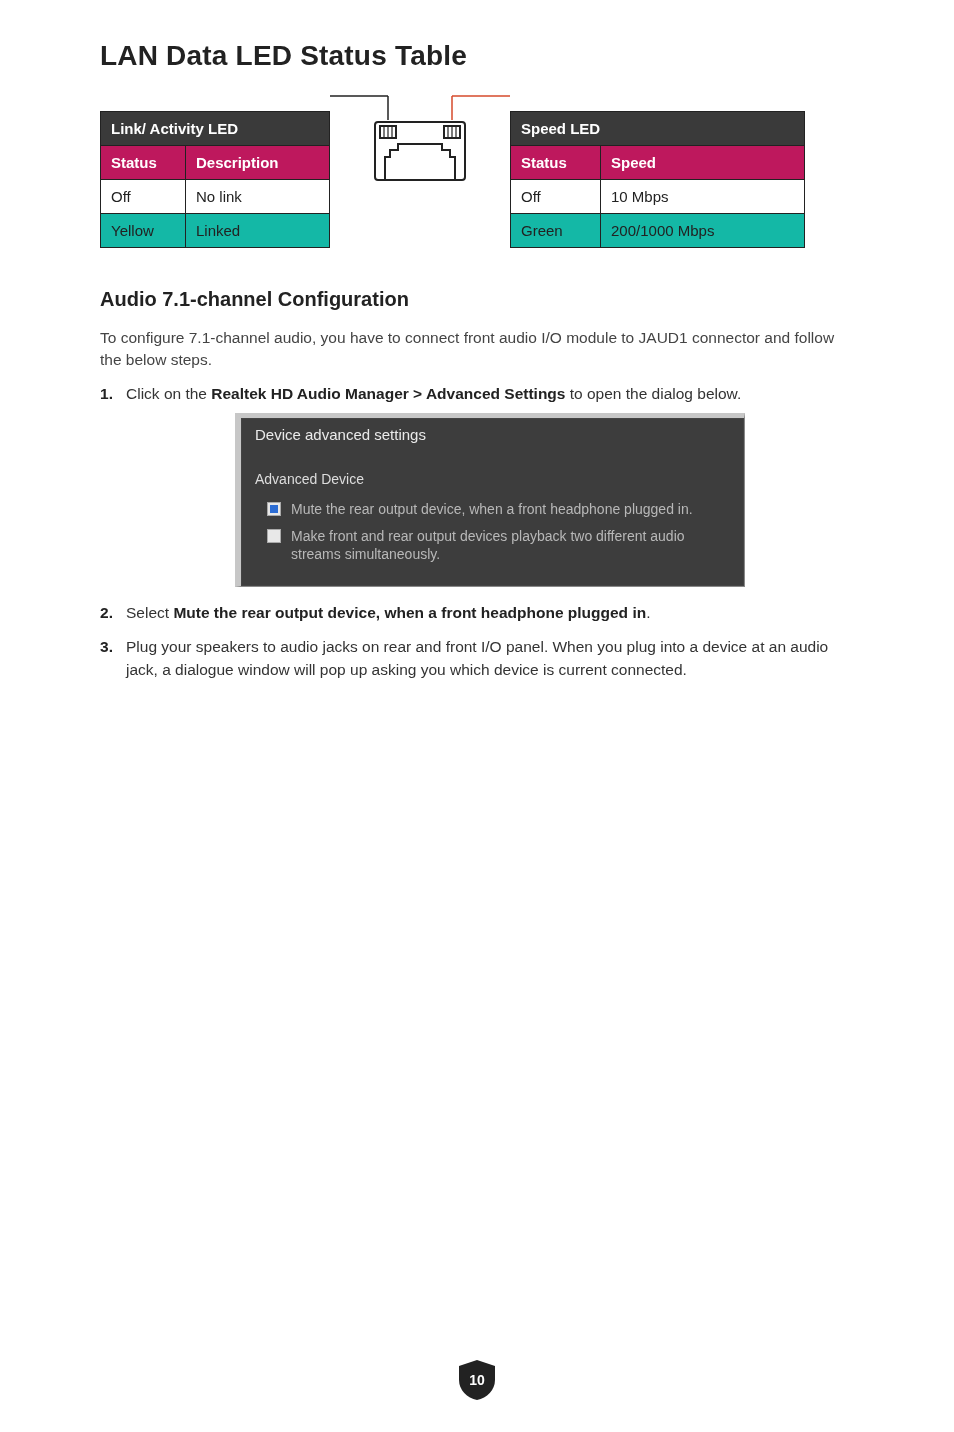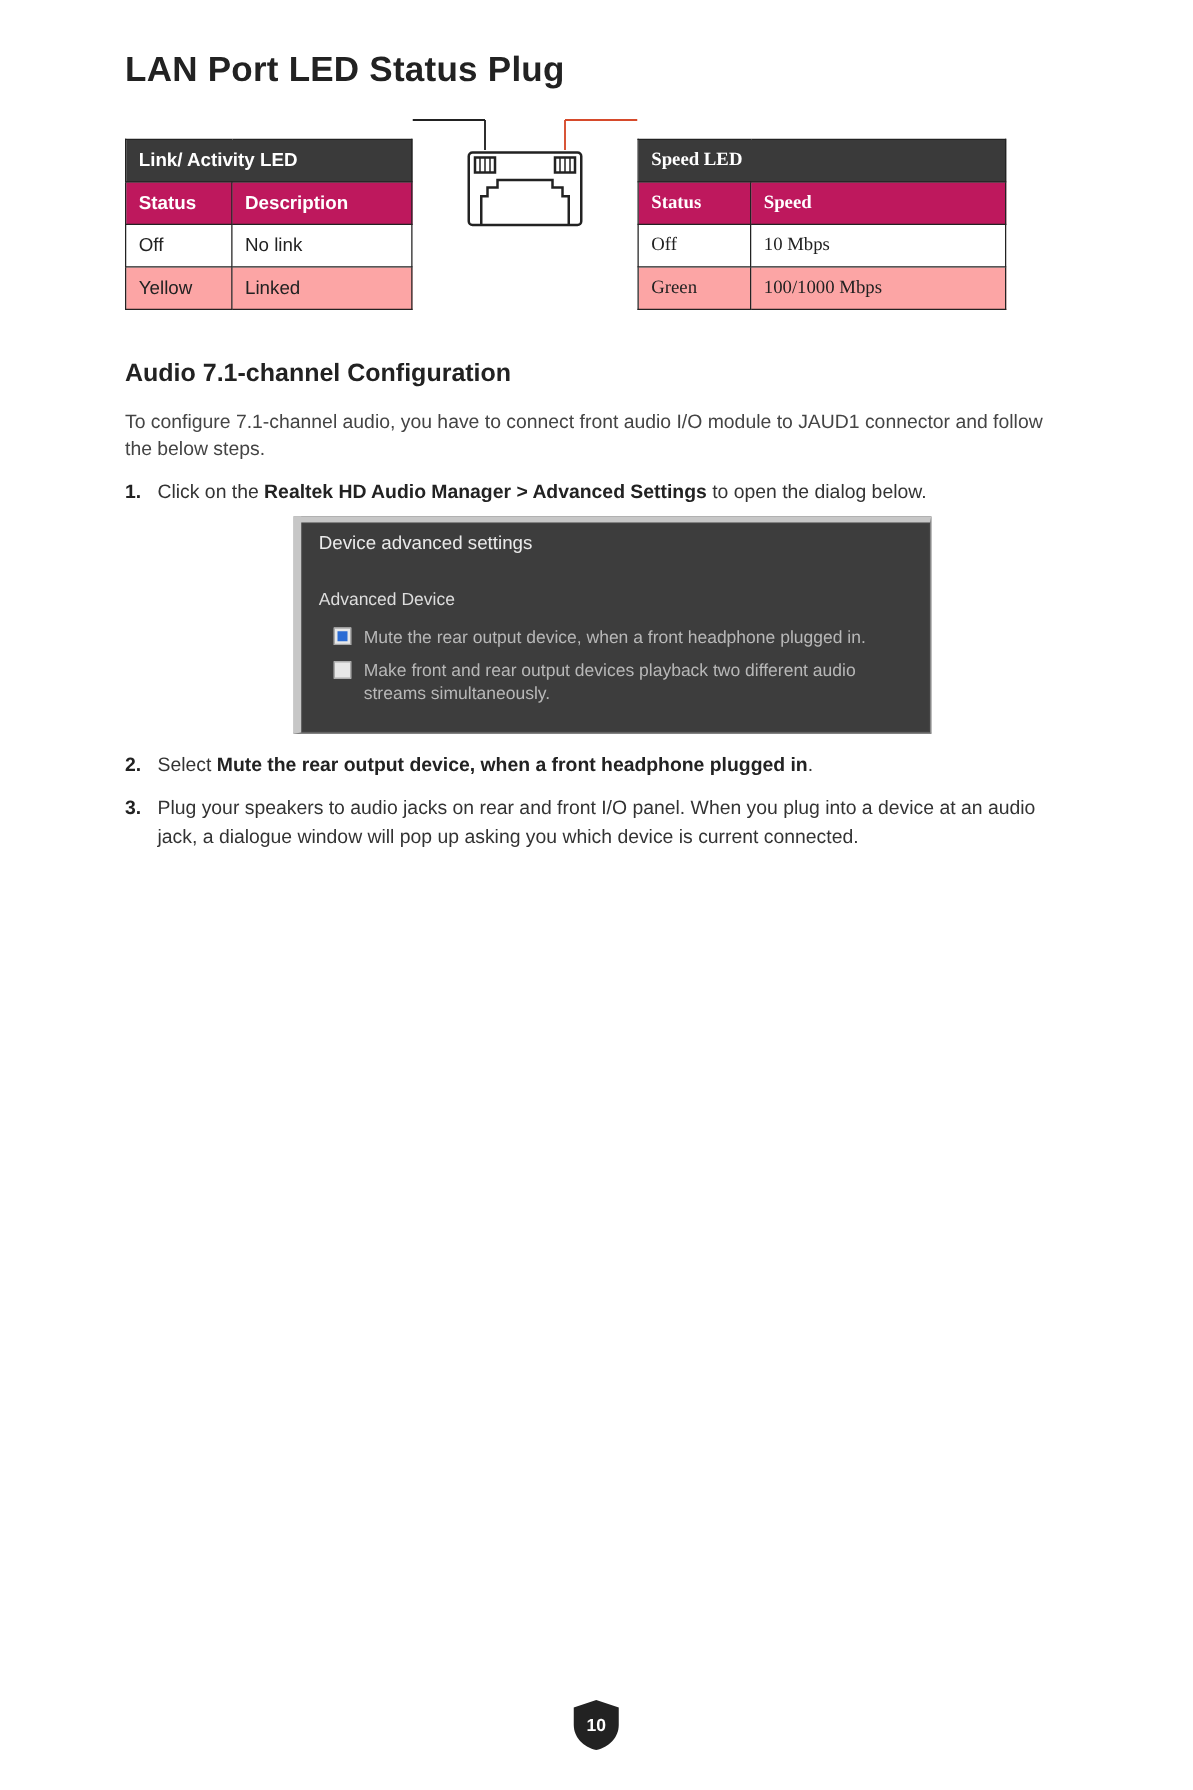--- a/index.html
+++ b/index.html
@@ -49,25 +49,25 @@
     background: #be185d;
     color: #fff;
     font-weight: 600;
   }
   .tbl .title-row th {
     background: #3a3a3a;
     color: #fff;
     font-weight: 700;
   }
   .tbl tbody tr.alt td {
-    background: #fca5a5;
+    background: #14b8a6;
   }
   .tbl-left { width: 230px; }
   .tbl-left th:first-child, .tbl-left td:first-child { width: 85px; }
-  .tbl-right { width: 295px; font-family: Liberation Serif, serif; }
+  .tbl-right { width: 295px; }
   .tbl-right th:first-child, .tbl-right td:first-child { width: 90px; }
 
   .port-diagram {
     width: 180px;
     display: flex;
     justify-content: center;
     padding-top: 2px;
   }
 
   
@@ -166,21 +166,21 @@
     color: #fff;
     font-weight: 700;
     font-size: 14px;
   }
 </style>
 </head>
 <body>
 
 <div class="page">
 
-  <h1>LAN Port LED Status Plug</h1>
+  <h1>LAN Data LED Status Table</h1>
 
   <div class="tables-row">
 
     <table class="tbl tbl-left">
       <thead>
         <tr class="title-row">
             <th colspan="2">Link/ Activity LED</th>
           </tr>
         <tr>
           <th>Status</th>
@@ -233,21 +233,21 @@
           <th>Speed</th>
         </tr>
       </thead>
       <tbody>
         <tr>
           <td>Off</td>
           <td>10 Mbps</td>
         </tr>
         <tr class="alt">
           <td>Green</td>
-          <td>100/1000 Mbps</td>
+          <td>200/1000 Mbps</td>
         </tr>
       </tbody>
     </table>
 
   </div>
 
   <h2>Audio 7.1-channel Configuration</h2>
   <p class="body">To configure 7.1-channel audio, you have to connect front audio I/O module to JAUD1 connector and follow the below steps.</p>
 
   <ol class="steps">

